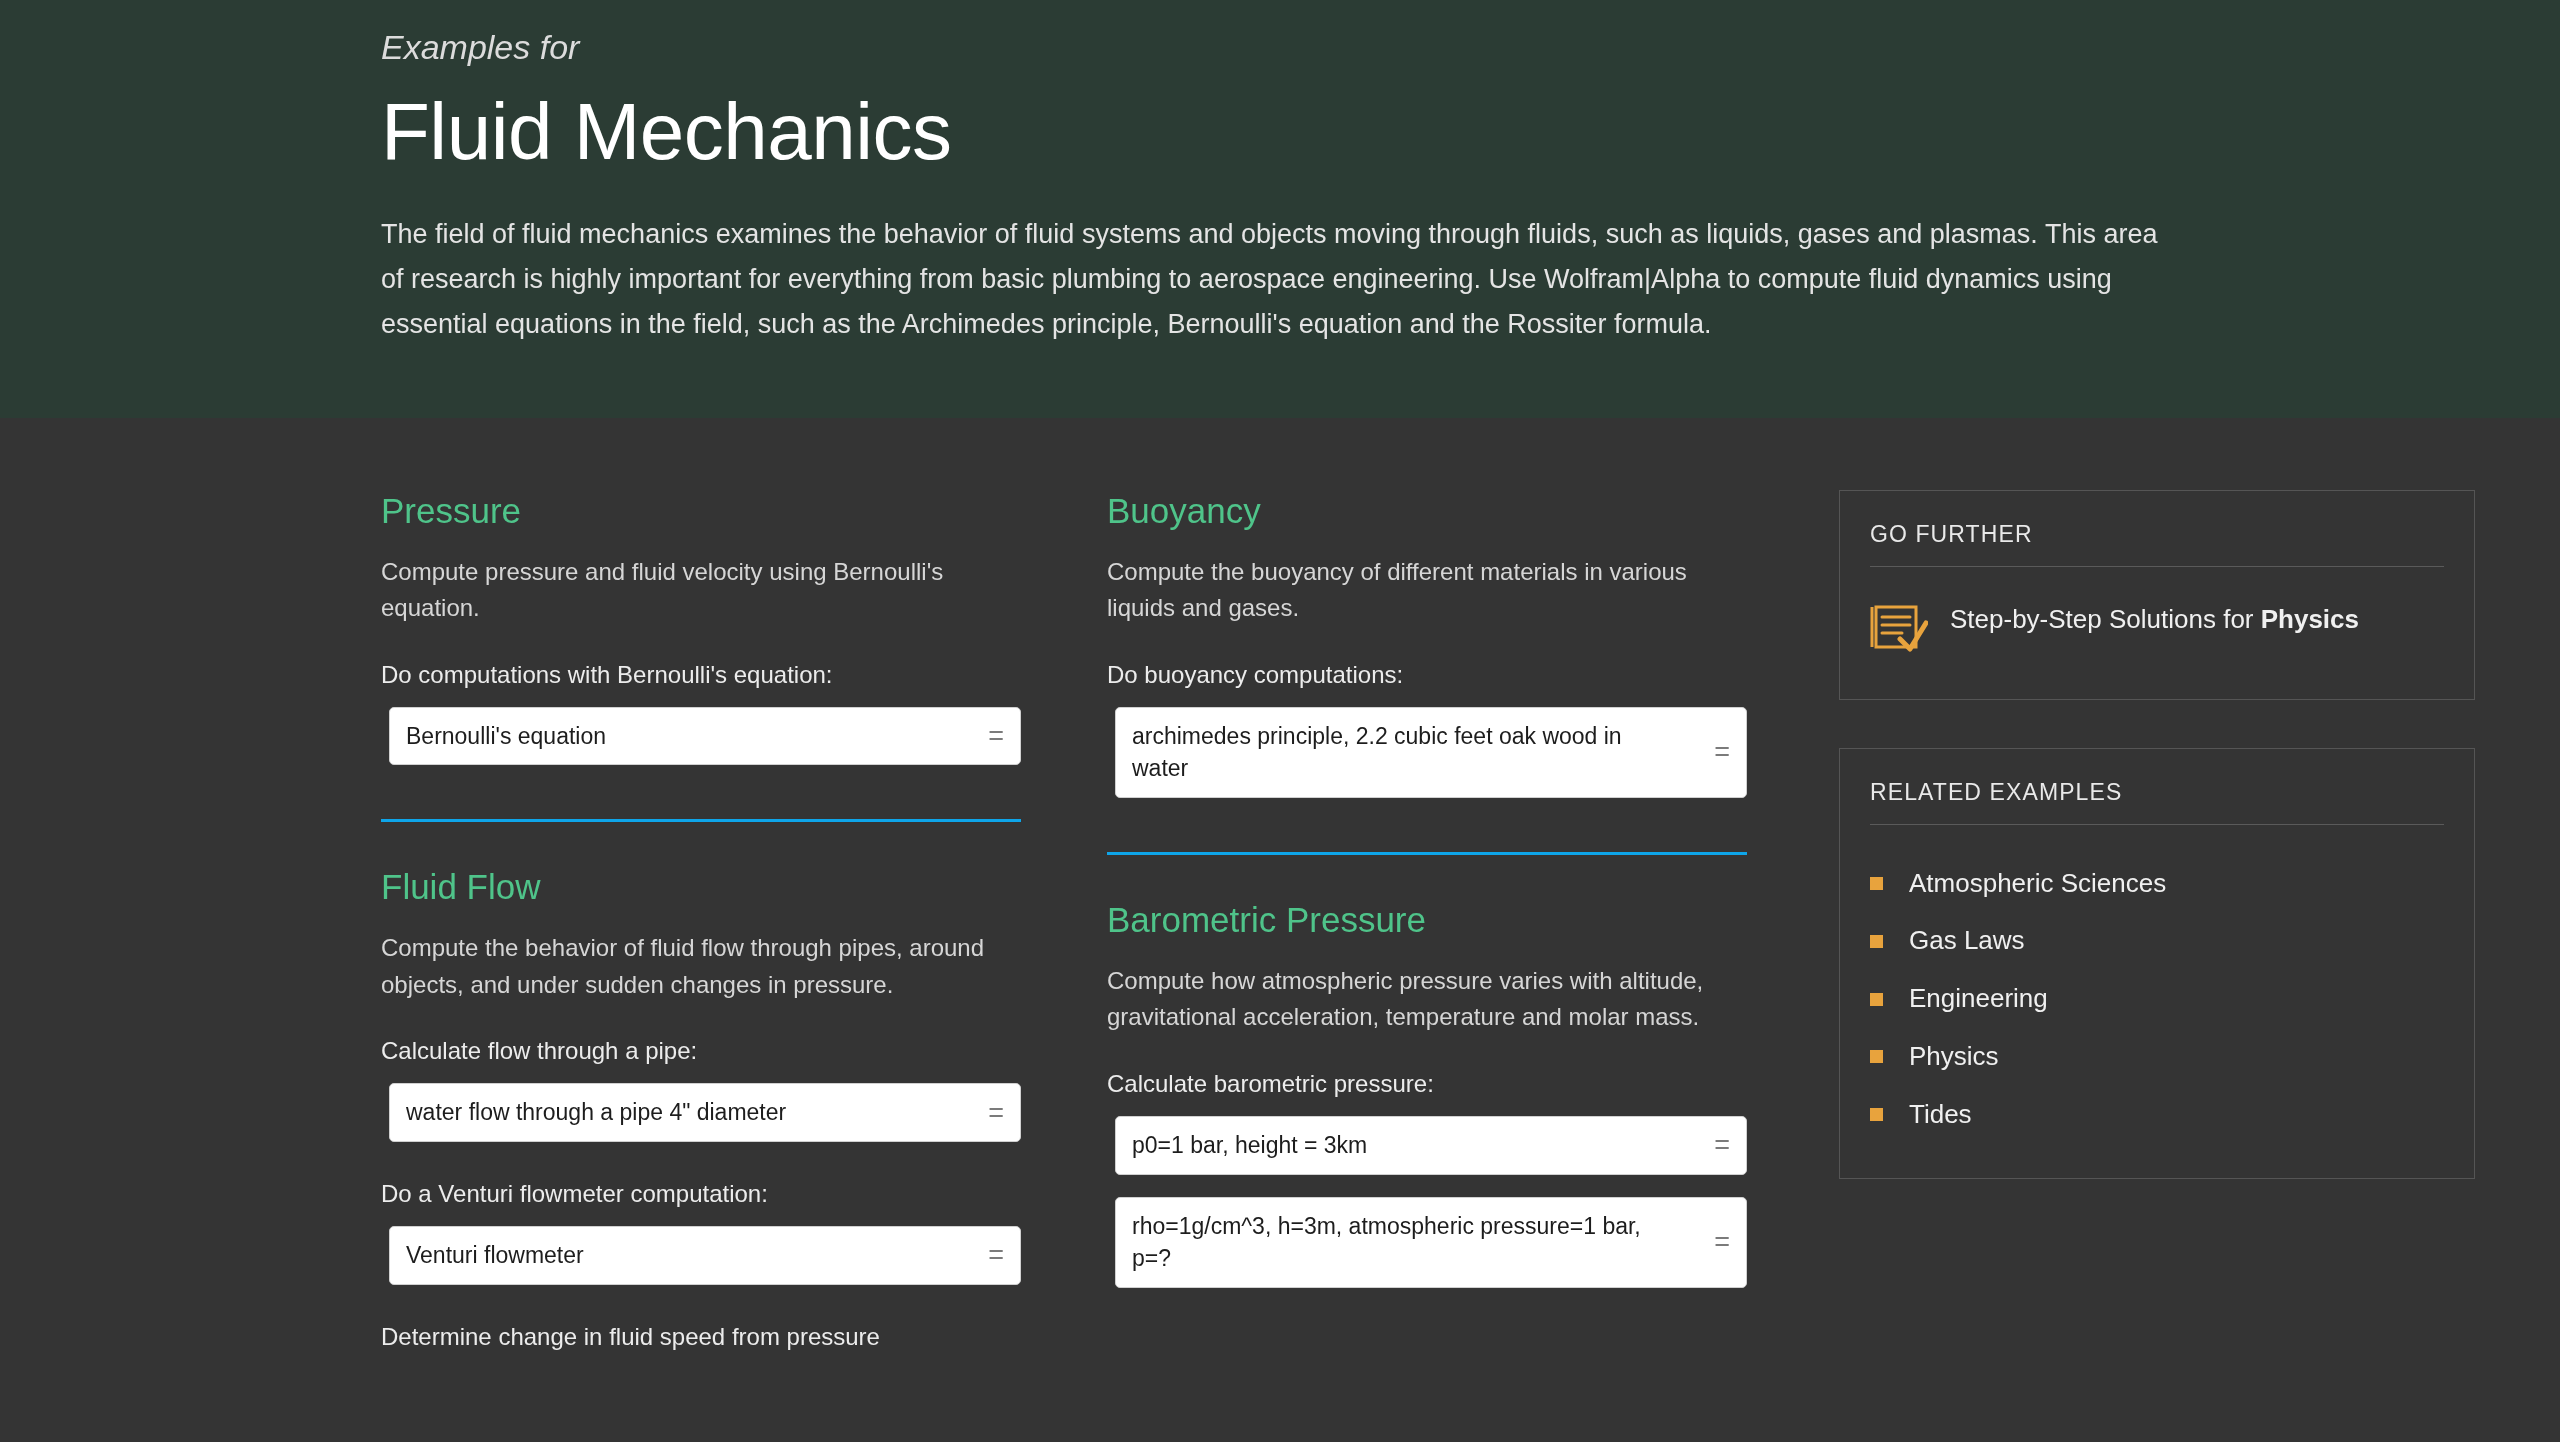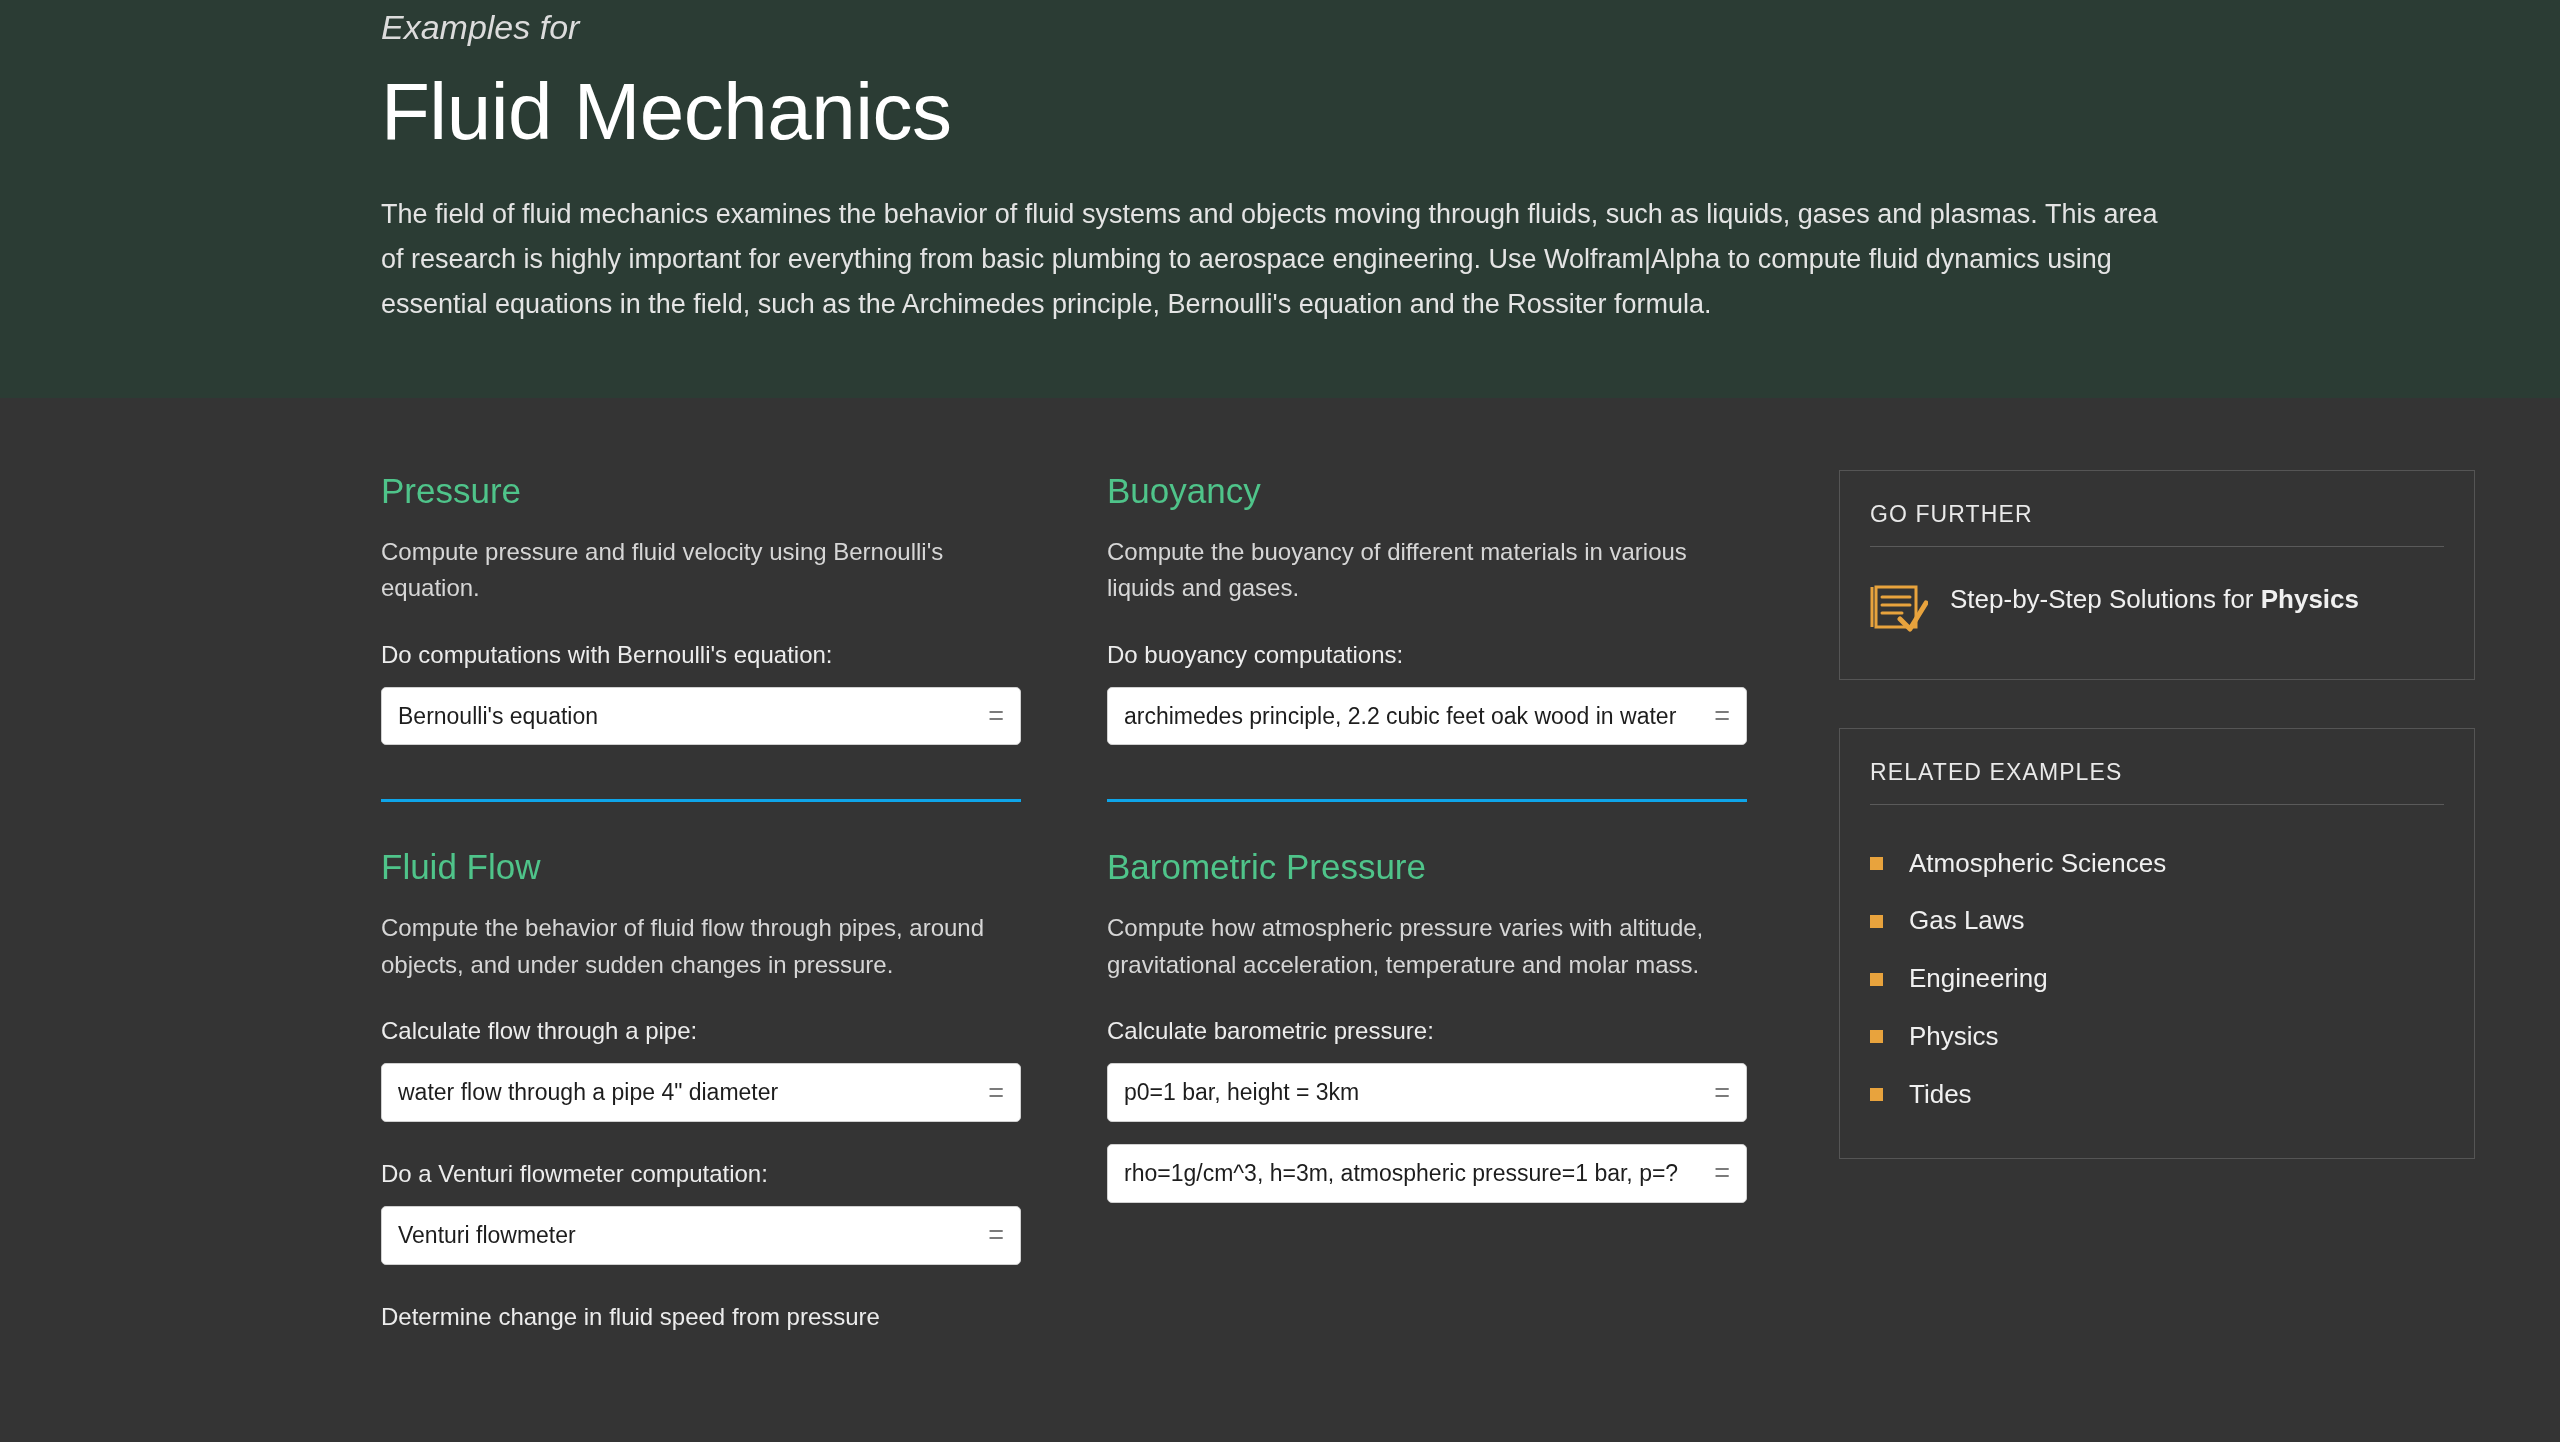--- a/index.html
+++ b/index.html
@@ -24,21 +24,21 @@
   .hero-inner {
     max-width: 2290px;
     margin: 0 auto;
     padding: 0 246px;
   }
   .hero-eyebrow {
     font-style: italic;
     font-size: 34px;
     color: #dcdcdc;
     margin: 0;
-    padding-top: 4px;
+    padding-top: 24px;
     line-height: 1.4;
     font-weight: 400;
   }
   .hero-title {
     font-size: 80px;
     font-weight: 400;
     color: #ffffff;
     margin: 18px 0 38px 0;
     line-height: 1.05;
     letter-spacing: -0.5px;
@@ -102,20 +102,21 @@
     border-radius: 5px;
     color: #1d1d1d;
     font-size: 23px;
     line-height: 1.42;
     padding: 12px 66px 12px 16px;
     margin-bottom: 6px;
     min-height: 56px;
     display: flex;
     align-items: flex-start;
     cursor: text;
+    margin-left: 8px;
   }
   .query .eq {
     position: absolute;
     right: 16px;
     top: 50%;
     transform: translateY(-50%);
     color: #7b7b7b;
     font-size: 27px;
     line-height: 1;
     user-select: none;

